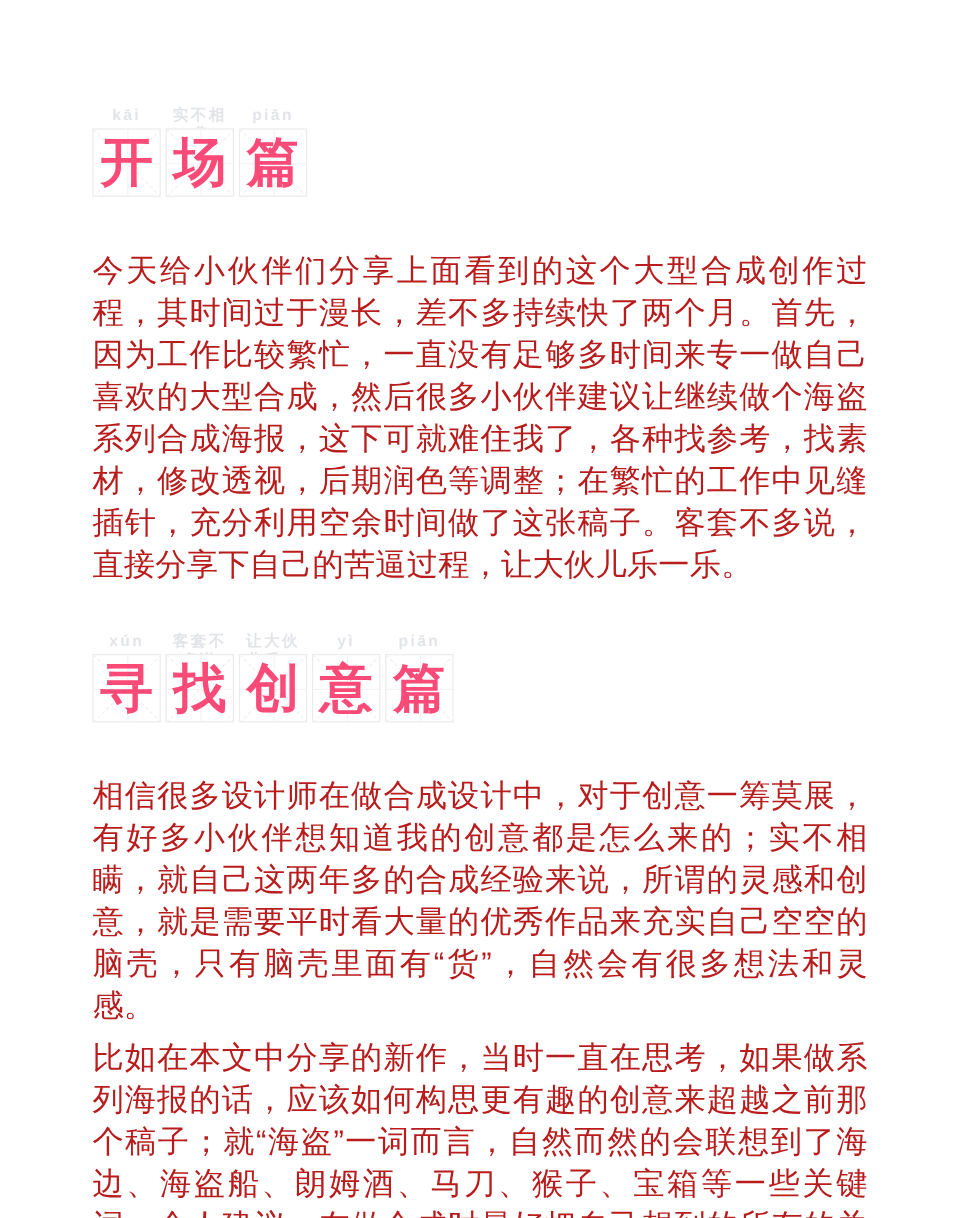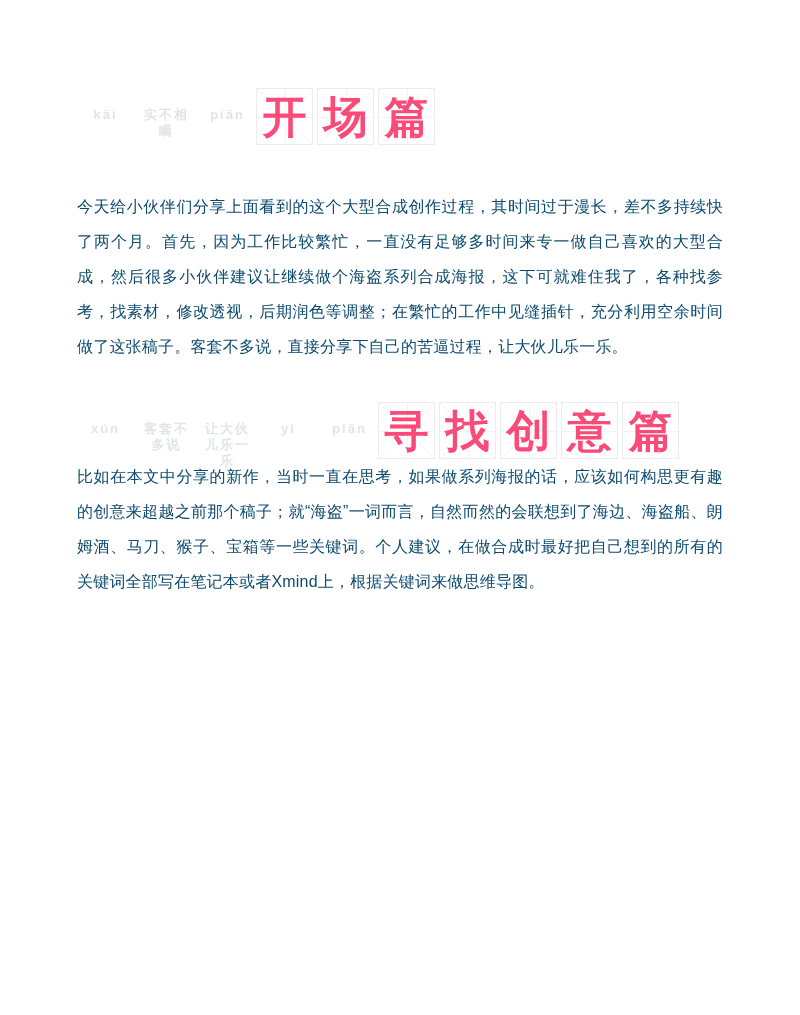--- a/index.html
+++ b/index.html
@@ -17,22 +17,22 @@
     overflow: hidden;
   }
   .content {
     width: 646px;
     margin: 0 auto;
   }
 
   
   .title-block {
     display: flex;
-    flex-direction: row;
-    align-items: center;
+    flex-direction: column;
+    align-items: flex-start;
   }
   .title-opening { padding-top: 88px; }
   .title-creative { margin-top: 38px; }
 
   .pinyin-row {
     display: flex;
     gap: 4px;
     height: 16px;
     margin-bottom: 3px;
   }
@@ -79,23 +79,23 @@
     font-size: 44px;
     font-weight: 700;
     color: #fa4b78;
     line-height: 1;
     z-index: 2;
   }
 
   
   .body-text {
     margin: 0 0 8px 0;
-    font-size: 16px;
+    font-size: 26px;
     line-height: 35px;
-    color: #0c4a6e;
+    color: #b91c1c;
     text-align: justify;
     letter-spacing: 0.2px;
   }
   .p-opening { margin-top: 44px; }
   .p-creative-1 { margin-top: 44px; }
   .p-creative-2 { margin-bottom: 0; }
 </style>
 </head>
 <body>
 
@@ -175,16 +175,17 @@
         <div class="char-box">
           <span class="gl h"></span>
           <span class="gl v"></span>
           <span class="gl d1"></span>
           <span class="gl d2"></span>
           <span class="char">篇</span>
         </div>
       </div>
     </div>
 
+    <p class="body-text p-creative-1">相信很多设计师在做合成设计中，对于创意一筹莫展，有好多小伙伴想知道我的创意都是怎么来的；实不相瞒，就自己这两年多的合成经验来说，所谓的灵感和创意，就是需要平时看大量的优秀作品来充实自己空空的脑壳，只有脑壳里面有“货”，自然会有很多想法和灵感。</p>
     <p class="body-text p-creative-2">比如在本文中分享的新作，当时一直在思考，如果做系列海报的话，应该如何构思更有趣的创意来超越之前那个稿子；就“海盗”一词而言，自然而然的会联想到了海边、海盗船、朗姆酒、马刀、猴子、宝箱等一些关键词。个人建议，在做合成时最好把自己想到的所有的关键词全部写在笔记本或者Xmind上，根据关键词来做思维导图。</p>
 
   </div>
 </div>
 
 </body></html>

